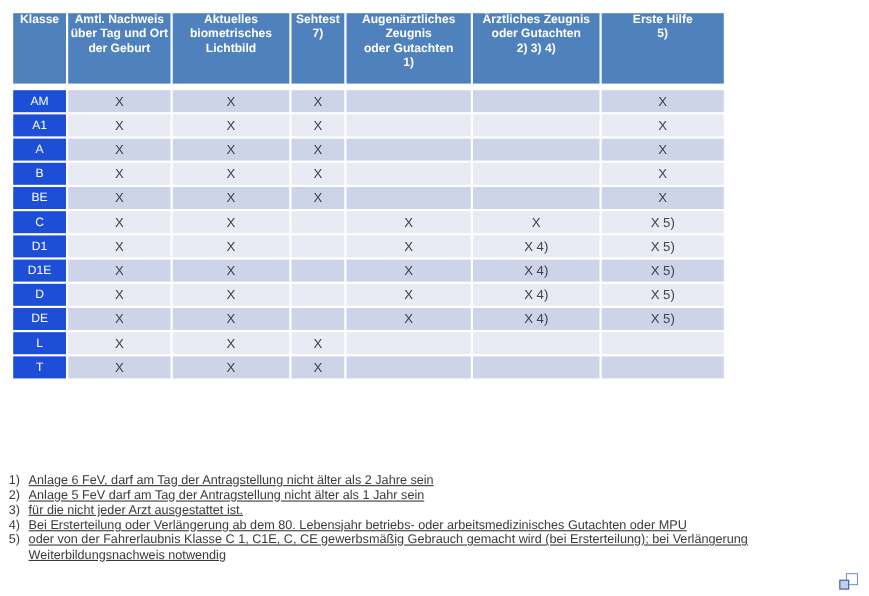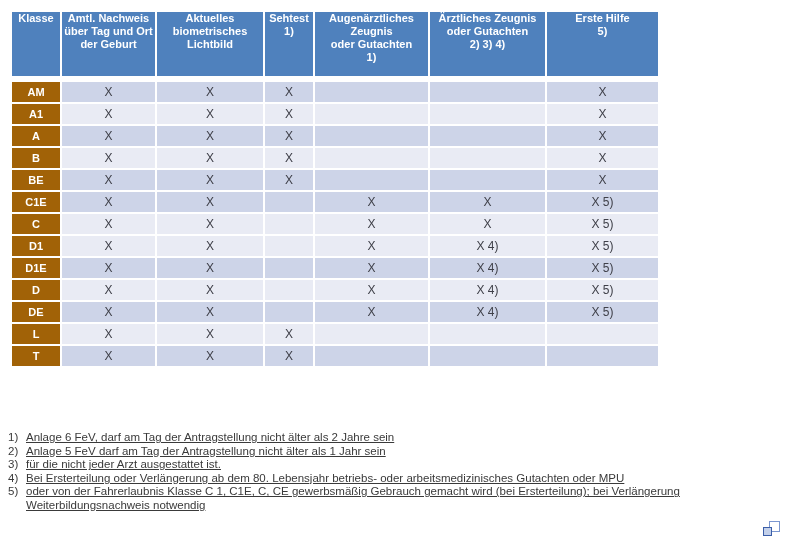--- a/index.html
+++ b/index.html
@@ -11,21 +11,21 @@
     position:absolute;left:10px;top:10px;
     border-collapse:separate;border-spacing:2px;table-layout:fixed;
   }
   table.req th,table.req td{padding:0;margin:0;}
   thead th{
     background:#4f81bd;color:#ffffff;font-weight:bold;font-size:11px;
     line-height:13px;text-align:center;vertical-align:top;
     padding-top:4px;height:64px;white-space:pre-line;
   }
   tbody th.rowlabel{
-    background:#a16207;color:#ffffff;font-weight:bold;font-size:11px;
+    background:#1d4ed8;color:#ffffff;font-weight:normal;font-size:11px;
     text-align:center;vertical-align:middle;height:20px;
   }
   tbody td{
     font-size:12px;color:#3f4049;text-align:center;vertical-align:middle;height:20px;
   }
   tr.dark td{background:#cdd4e8;}
   tr.light td{background:#e9ebf4;}
   tr.spacer td{background:transparent;height:2px;}
   .footnotes{
     position:absolute;left:8px;top:431px;width:774px;
@@ -62,21 +62,21 @@
     <thead>
       <tr id="header-row">
           <th>Klasse</th>
           <th>Amtl. Nachweis
 über Tag und Ort
 der Geburt</th>
           <th>Aktuelles
 biometrisches
 Lichtbild</th>
           <th>Sehtest
-1)</th>
+7)</th>
           <th>Augenärztliches
 Zeugnis
 oder Gutachten
 1)</th>
           <th>Ärztliches Zeugnis
 oder Gutachten
 2) 3) 4)</th>
           <th>Erste Hilfe
 5)</th>
         </tr>
@@ -123,29 +123,20 @@
         </tr>
         <tr class="dark">
           <th class="rowlabel">BE</th>
           <td>X</td>
           <td>X</td>
           <td>X</td>
           <td></td>
           <td></td>
           <td>X</td>
         </tr>
-        <tr class="dark">
-          <th class="rowlabel">C1E</th>
-          <td>X</td>
-          <td>X</td>
-          <td></td>
-          <td>X</td>
-          <td>X</td>
-          <td>X 5)</td>
-        </tr>
         <tr class="light">
           <th class="rowlabel">C</th>
           <td>X</td>
           <td>X</td>
           <td></td>
           <td>X</td>
           <td>X</td>
           <td>X 5)</td>
         </tr>
         <tr class="light">

